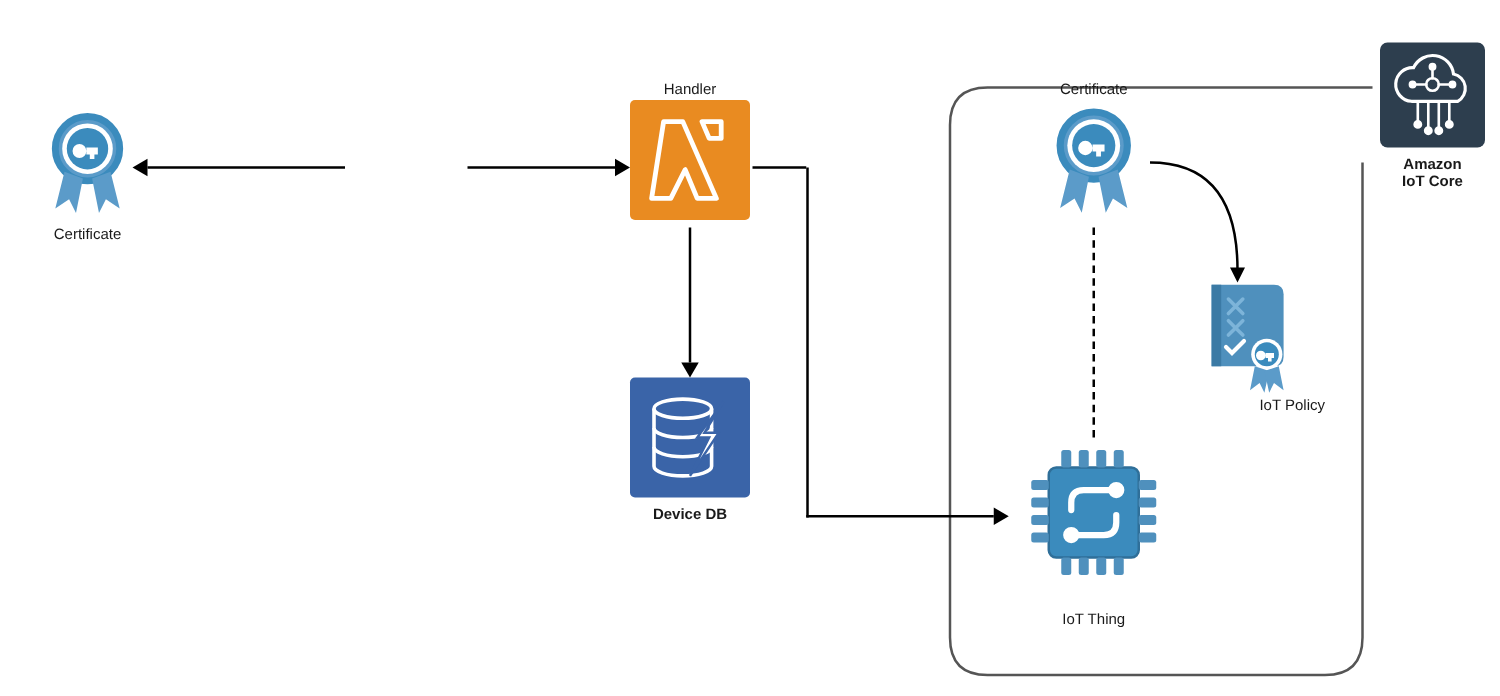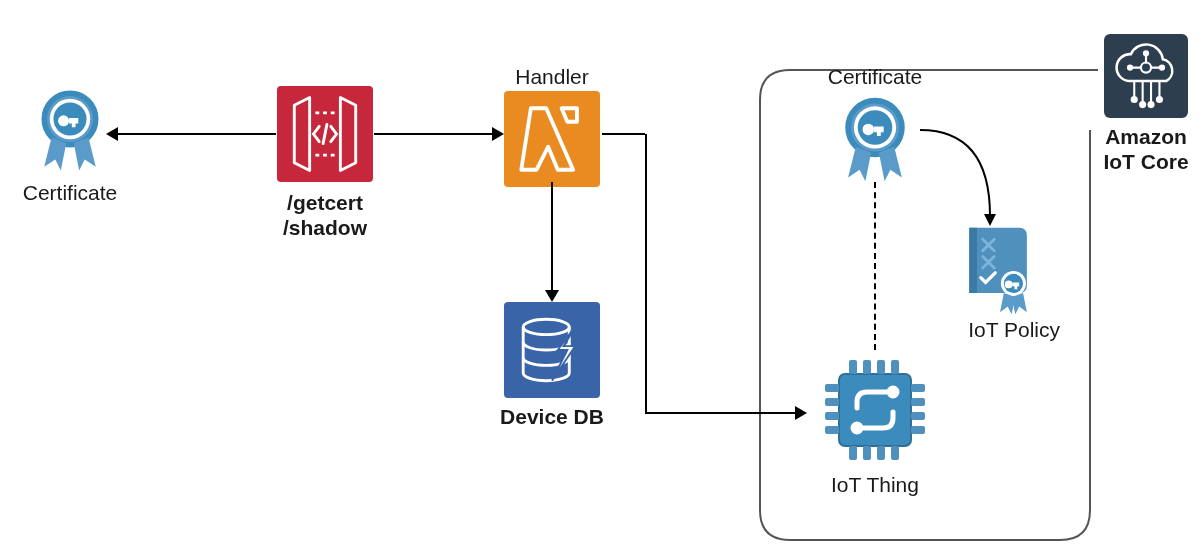--- a/index.html
+++ b/index.html
@@ -20,21 +20,21 @@
     position: absolute;
     text-align: center;
   }
   .icon-box {
     display: flex;
     align-items: center;
     justify-content: center;
     margin: 0 auto;
   }
   .label {
-    font-size: 21px;
+    font-size: 12px;
     margin-top: 4px;
     line-height: 1.2;
   }
   .label-bold { font-weight: 700; }
   svg { display: block; }
   .arrow-line {
     position: absolute;
     background: #000;
     height: 2px;
   }
@@ -77,37 +77,20 @@
         <circle cx="50" cy="38" r="22" fill="#ffffff"></circle>
         <circle cx="50" cy="38" r="18" fill="#3b8bbd"></circle>
         <path d="M43 34 a6 6 0 1 1 0 12 a6 6 0 1 1 0 -12 M49 37 h10 v6 h-3 v4 h-4 v-4 h-3 z" fill="#fff"></path>
         <path d="M30 58 L22 90 L34 82 L40 94 L46 64 Z" fill="#5b9bc9"></path>
         <path d="M70 58 L78 90 L66 82 L60 94 L54 64 Z" fill="#5b9bc9"></path>
       </svg>
     </div>
     <div class="label">Certificate</div>
   </div>
 
-  <div class="node" style="left:255px; top:86px; width:140px;">
-    <div class="icon-box" style="width:96px;height:96px;background:#c7273a;border-radius:4px;">
-      <svg viewBox="0 0 100 100" width="96" height="96">
-        <path d="M18 20 L34 12 L34 88 L18 80 Z" fill="none" stroke="#fff" stroke-width="3" stroke-linejoin="round"></path>
-        <path d="M82 20 L66 12 L66 88 L82 80 Z" fill="none" stroke="#fff" stroke-width="3" stroke-linejoin="round"></path>
-        <line x1="40" y1="28" x2="60" y2="28" stroke="#fff" stroke-width="3" stroke-dasharray="4 4"></line>
-        <line x1="40" y1="72" x2="60" y2="72" stroke="#fff" stroke-width="3" stroke-dasharray="4 4"></line>
-        <path d="M44 42 L38 50 L44 58" fill="none" stroke="#fff" stroke-width="3" stroke-linecap="round"></path>
-        <path d="M56 42 L62 50 L56 58" fill="none" stroke="#fff" stroke-width="3" stroke-linecap="round"></path>
-        <line x1="52" y1="40" x2="48" y2="60" stroke="#fff" stroke-width="3" stroke-linecap="round"></line>
-      </svg>
-    </div>
-    <div class="label" style="margin-top:8px;">
-      <span class="label-bold">/getcert</span><br>
-      <span class="label-bold">/shadow</span>
-    </div>
-  </div>
 
   <div class="node" style="left:492px; top:60px; width:120px;">
     <div class="label" style="margin-bottom:2px;">Handler</div>
     <div class="icon-box" style="width:96px;height:96px;background:#e98b21;border-radius:4px;">
       <svg viewBox="0 0 100 100" width="96" height="96">
         <path d="M28 18 L44 18 L72 82 L56 82 L46 58 L34 82 L18 82 Z" fill="none" stroke="#fff" stroke-width="4" stroke-linejoin="round"></path>
         <path d="M60 18 L76 18 L76 32 L66 32 Z" fill="none" stroke="#fff" stroke-width="4" stroke-linejoin="round"></path>
       </svg>
     </div>
   </div>
@@ -183,21 +166,21 @@
         </g>
 
         <g stroke="#fff" stroke-width="5" fill="none" stroke-linecap="round">
           <circle cx="78" cy="42" r="4" fill="#fff"></circle>
           <path d="M78 42 L52 42 Q42 42 42 52 L42 58"></path>
           <circle cx="42" cy="78" r="4" fill="#fff"></circle>
           <path d="M42 78 L68 78 Q78 78 78 68 L78 62"></path>
         </g>
       </svg>
     </div>
-    <div class="label" style="margin-top:2px;">IoT Thing</div>
+    <div class="label" style="margin-top:18px;">IoT Thing</div>
   </div>
 
   <div class="node" style="left:1092px; top:34px; width:108px;text-align:center;">
     <div class="icon-box" style="width:84px;height:84px;background:#2d3e4e;border-radius:6px;">
       <svg viewBox="0 0 100 100" width="84" height="84">
         <path d="M30 56 a16 16 0 0 1 2 -32 a20 20 0 0 1 38 6 a14 14 0 0 1 4 26 Z" fill="none" stroke="#fff" stroke-width="3"></path>
         <g stroke="#fff" stroke-width="2.5" fill="none" stroke-linecap="round">
           <line x1="36" y1="56" x2="36" y2="74"></line>
             <circle cx="36" cy="78" r="3" fill="#fff"></circle>
           <line x1="46" y1="56" x2="46" y2="80"></line>

